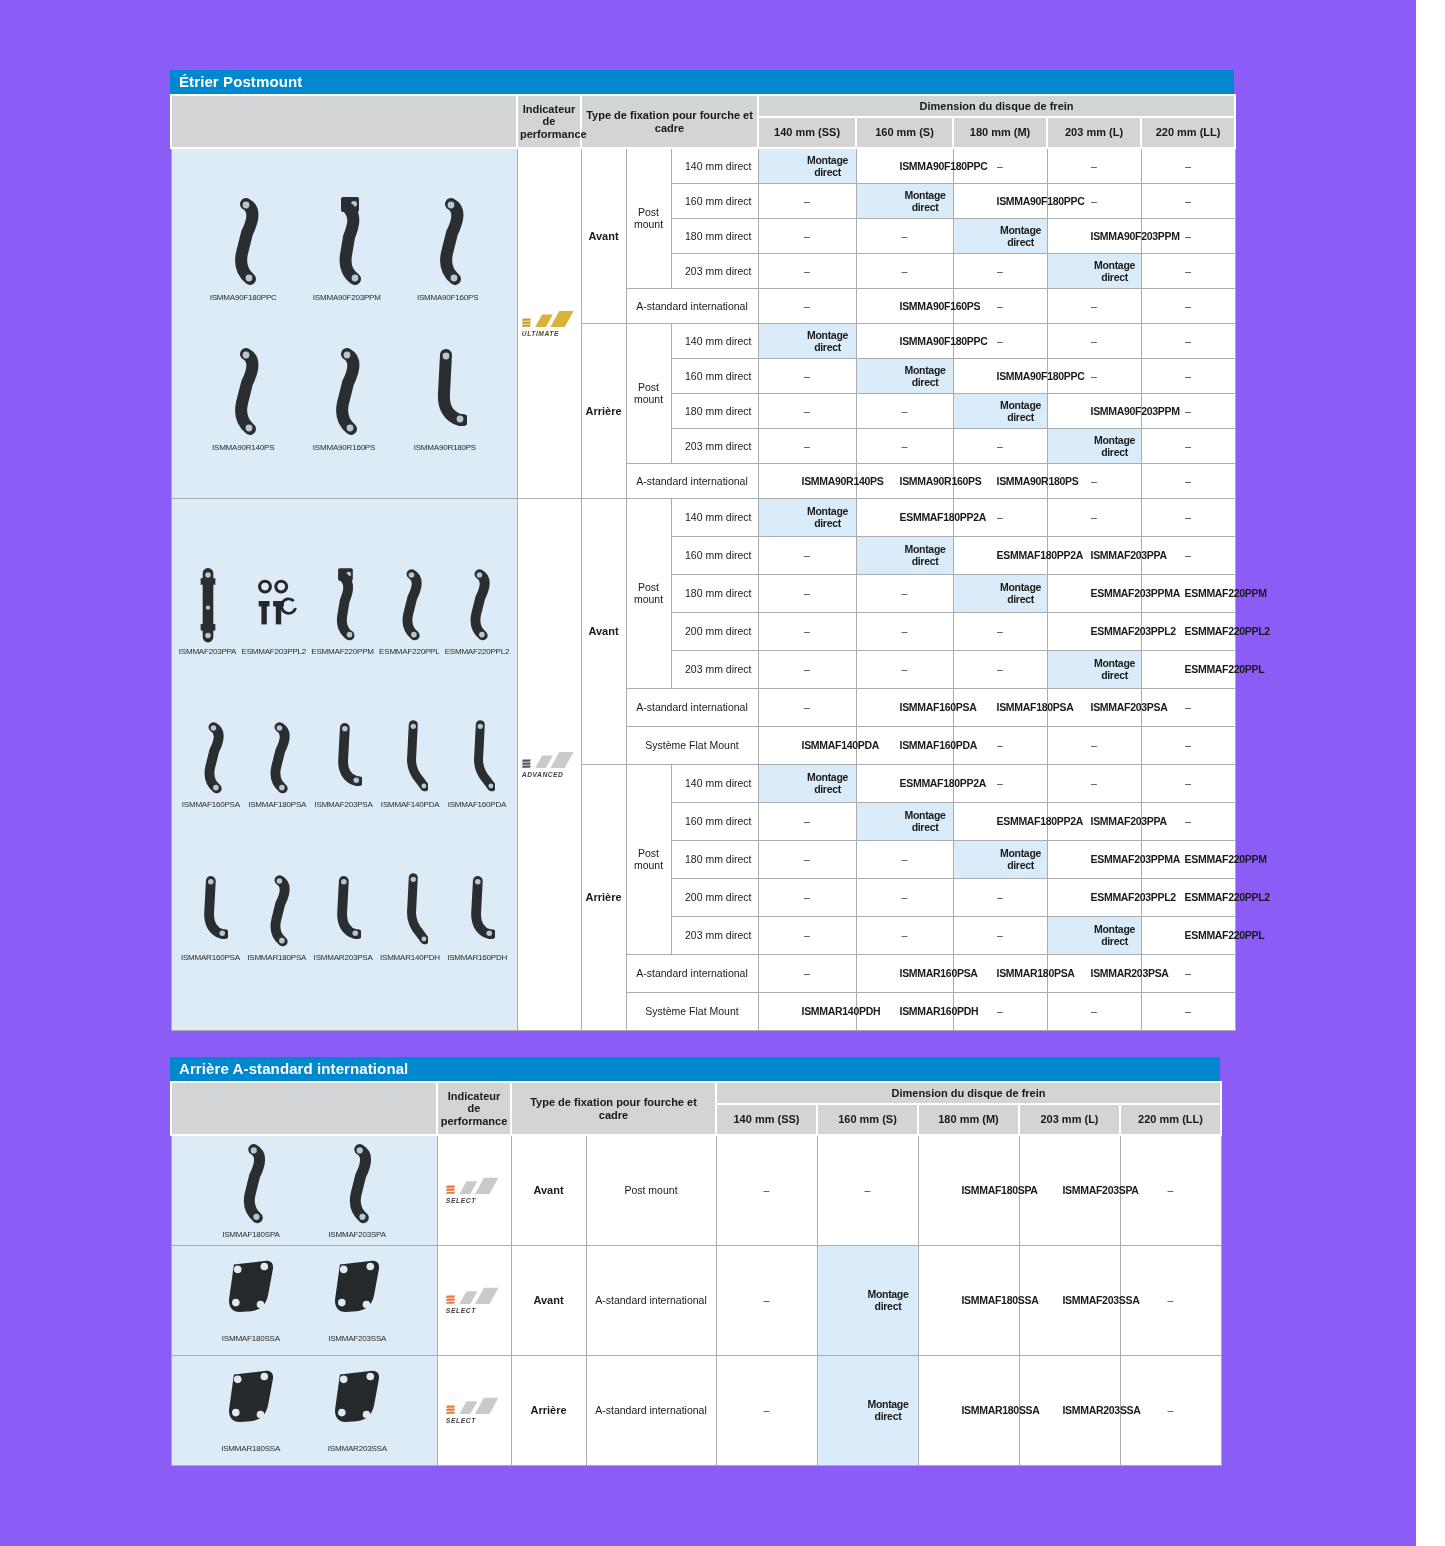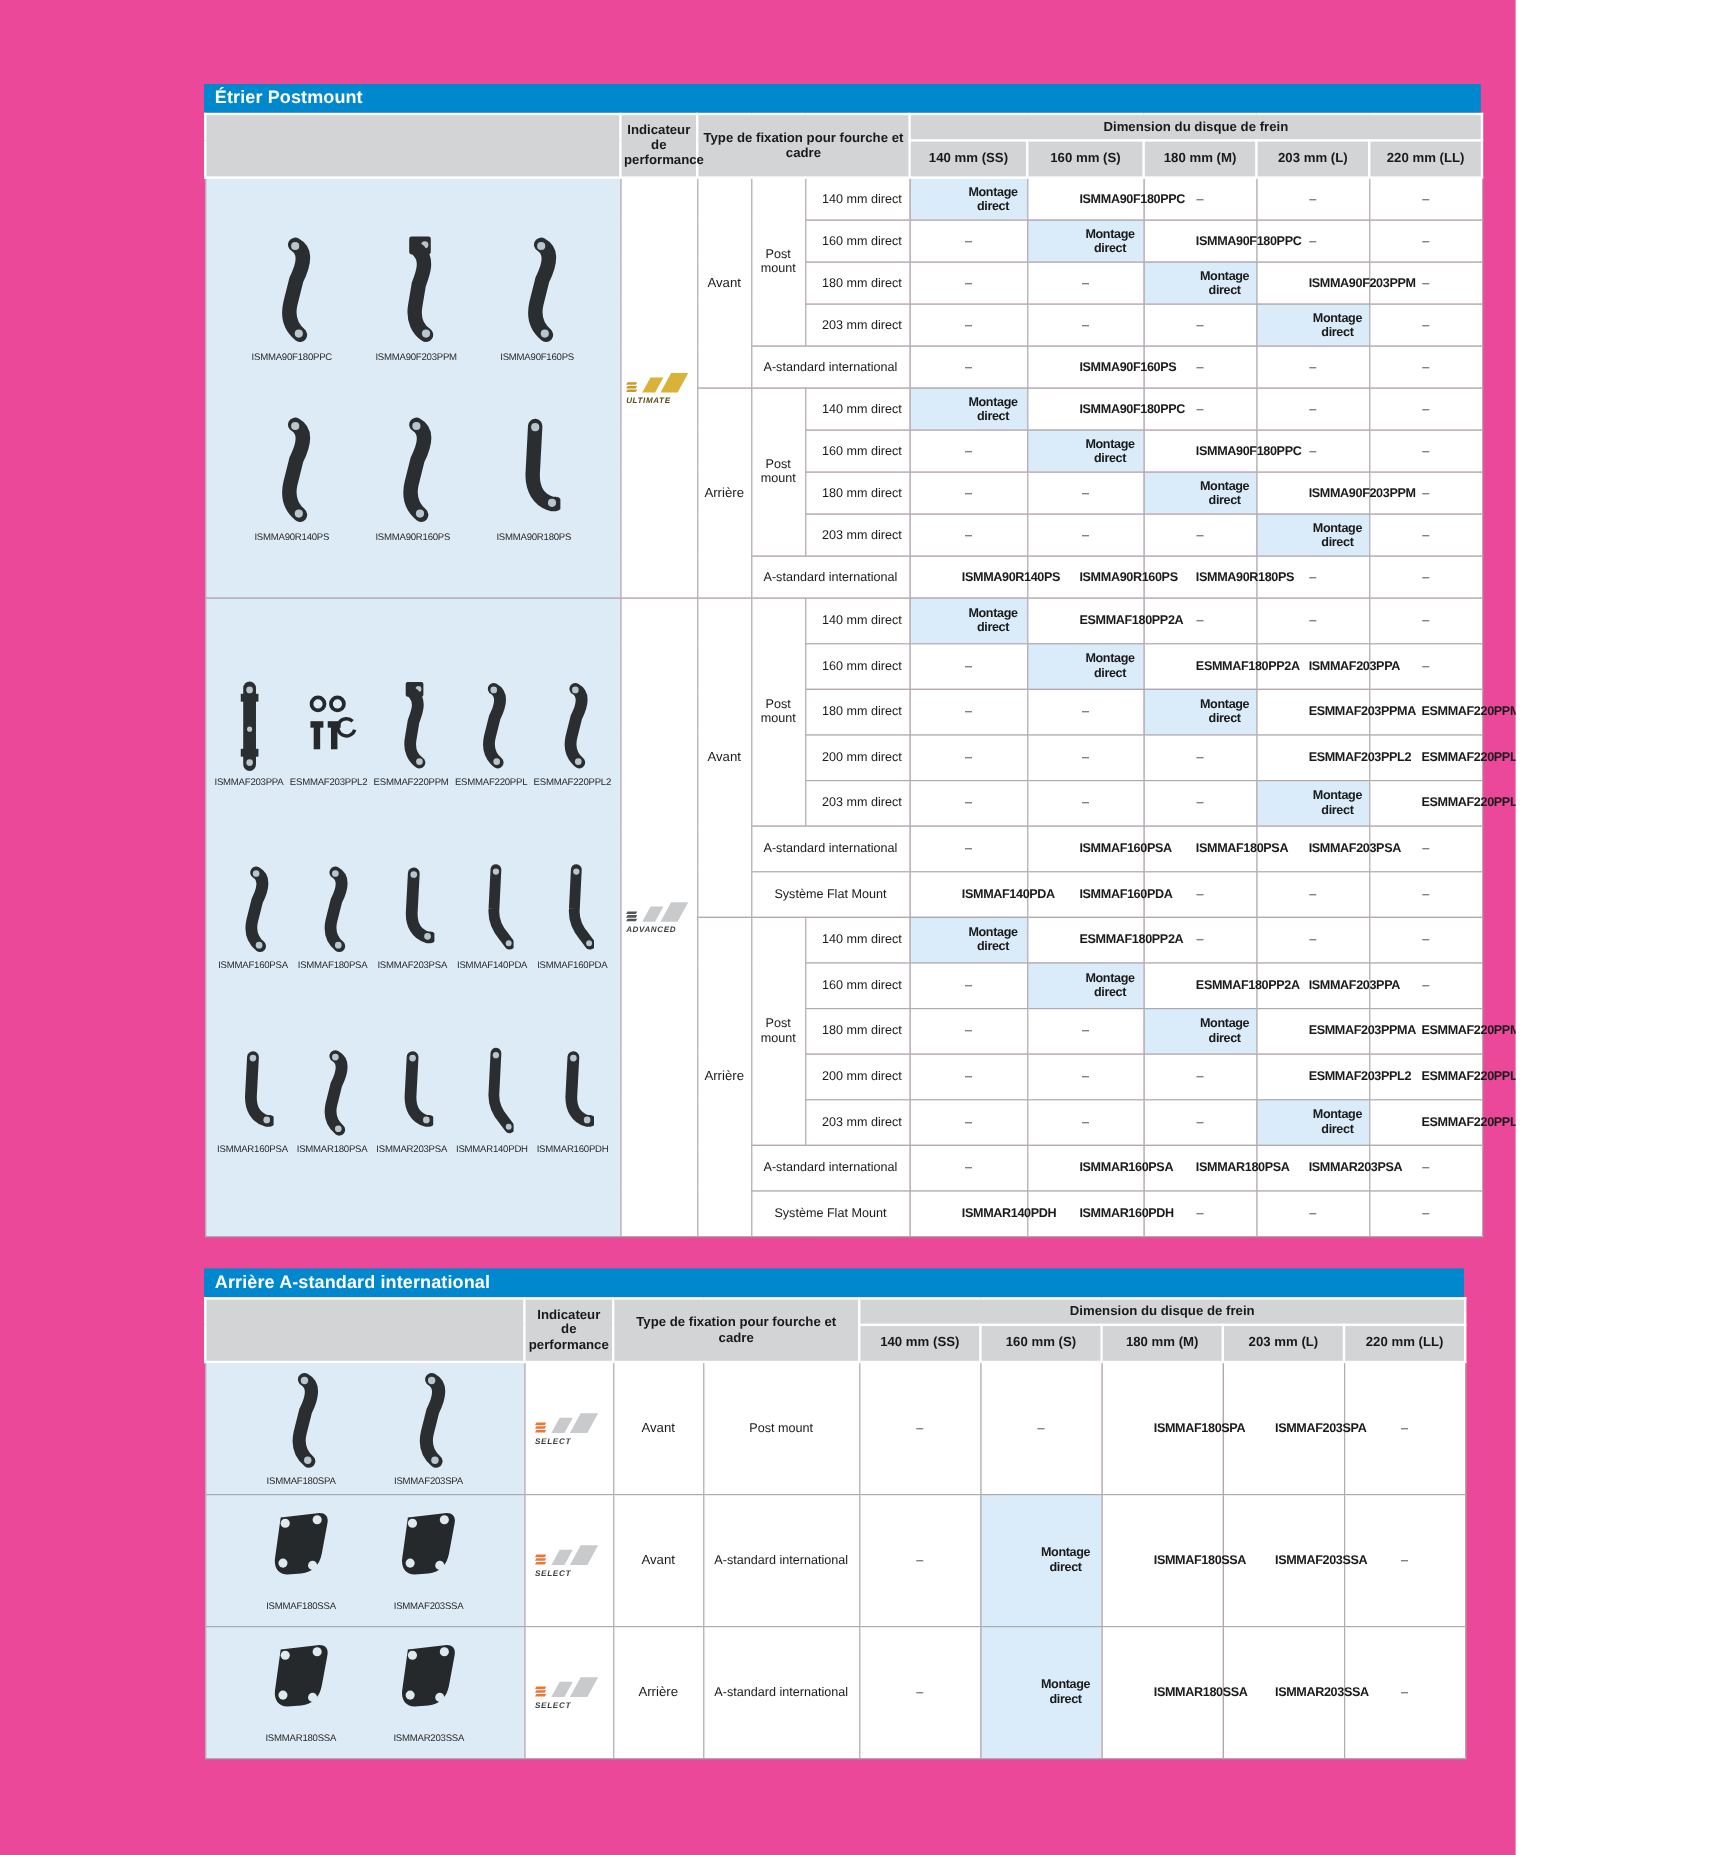--- a/index.html
+++ b/index.html
@@ -1,33 +1,33 @@
 <!DOCTYPE html>
 <html><head>
 <meta charset="utf-8">
 <style>
   html,body{margin:0;padding:0;background:#ffffff;}
-  .canvas{position:relative;width:1263px;height:1546px;background:#ec4899;overflow:hidden;
+  .canvas{position:relative;width:1416px;height:1546px;background:#8b5cf6;overflow:hidden;
           font-family:"Liberation Sans",sans-serif;color:#1a1a1a;}
   .tbl{position:absolute;}
   .tblA{left:170px;top:70px;width:1064px;}
   .tblB{left:170px;top:1057px;width:1050px;}
   .titlebar{height:24px;line-height:24px;background:#0088CE;color:#fff;font-size:15px;
             font-weight:bold;padding-left:9px;letter-spacing:0.1px;}
   table{border-collapse:collapse;table-layout:fixed;width:100%;margin-top:0;}
   th.h{background:#D3D4D6;border:2px solid #ffffff;font-size:11px;font-weight:bold;
        line-height:1.15;color:#1a1a1a;padding:1px 2px;text-align:center;}
   tr.hr1{height:22px;}
   tr.hr2{height:31px;}
   td{border:1px solid #ABACAE;background:#fff;text-align:center;vertical-align:middle;
      font-size:10.5px;padding:0 2px;}
   td.hl{background:#DAECF9;}
   td.part{font-weight:bold;letter-spacing:-0.3px;padding-left:43px;}
   td.dash{color:#333;}
-  td.dir{font-weight:normal;font-size:11px;}
+  td.dir{font-weight:bold;font-size:11px;}
   td.grp,td.type,td.extra,td.size{font-size:10.5px;}
   td.size{text-align:right;padding-right:6px;}
   td.imgcell{background:#DCEBF6;padding:2px;}
   td.badgecell{background:#fff;}
   tr.ru{height:35px;}
   tr.ra{height:38px;}
   tr.rb{height:110px;}
   .imgs{display:flex;flex-direction:column;justify-content:space-evenly;}
   .imgs-u{height:342px;}
   .imgs-a{height:522px;}

